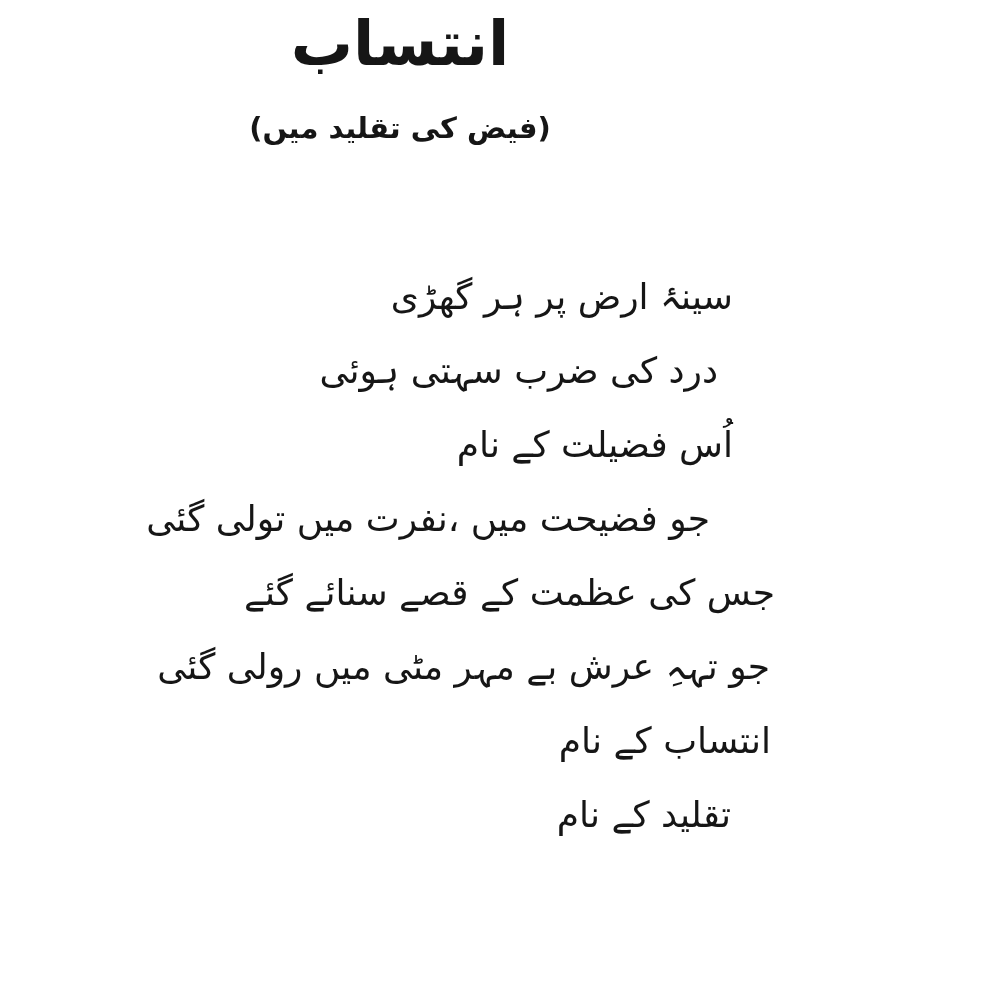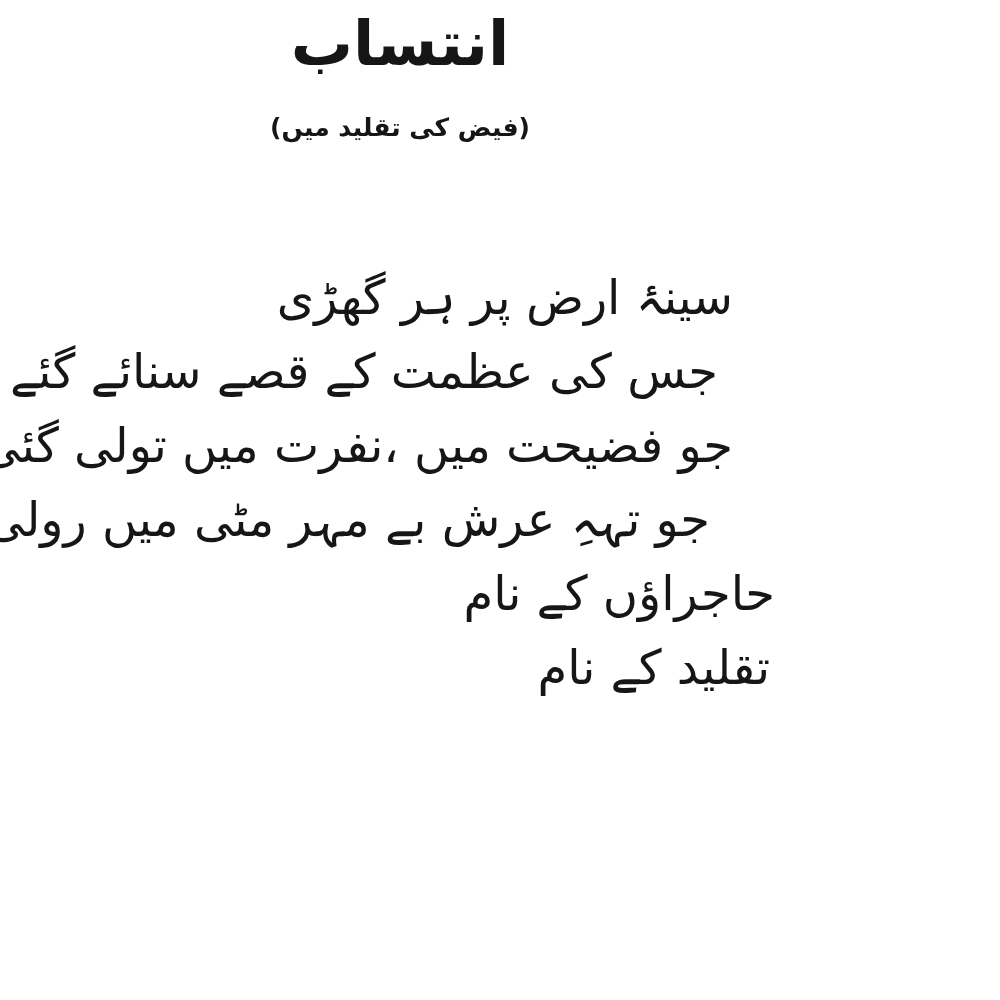--- a/index.html
+++ b/index.html
@@ -30,33 +30,33 @@
   }
   .title {
     margin: 0;
     font-size: 62px;
     font-weight: bold;
     line-height: 84px;
     letter-spacing: 0;
   }
   .subtitle {
     margin-top: 22px;
-    font-size: 25px;
+    font-size: 29px;
     font-weight: bold;
     line-height: 40px;
   }
   .poem {
     position: absolute;
     top: 260px;
     left: 0;
     right: 225px;
     text-align: right;
   }
   .poem .line {
-    font-size: 48px;
+    font-size: 36px;
     line-height: 74px;
     white-space: nowrap;
     font-weight: normal;
   }
   
   .poem .line:nth-child(1)  { margin-right: 42px; }
   .poem .line:nth-child(2)  { margin-right: 57px; }
   .poem .line:nth-child(3)  { margin-right: 42px; }
   .poem .line:nth-child(4)  { margin-right: 65px; }
   .poem .line:nth-child(5)  { margin-right: 0; }
@@ -71,20 +71,22 @@
 
 <div class="page">
 
   <header class="title-block">
     <h1 class="title" dir="rtl">انتساب</h1>
     <div class="subtitle" dir="rtl">(فیض کی تقلید میں)</div>
   </header>
 
   <main class="poem">
     <div class="line" dir="rtl">سینۂ ارض پر ہر گھڑی</div>
+    <div class="line" dir="rtl">درد کی ضرب سہتی ہوئی</div>
+    <div class="line" dir="rtl">اُس فضیلت کے نام</div>
+    <div class="line" dir="rtl">جو فضیحت میں ،نفرت میں تولی گئی</div>
     <div class="line" dir="rtl">جس کی عظمت کے قصے سنائے گئے</div>
-    <div class="line" dir="rtl">جو فضیحت میں ،نفرت میں تولی گئی</div>
     <div class="line" dir="rtl">جو تہہِ عرش بے مہر مٹی میں رولی گئی</div>
-    <div class="line" dir="rtl">حاجراؤں کے نام</div>
+    <div class="line" dir="rtl">انتساب کے نام</div>
     <div class="line" dir="rtl">تقلید کے نام</div>
   </main>
 
 </div>
 
 </body></html>

